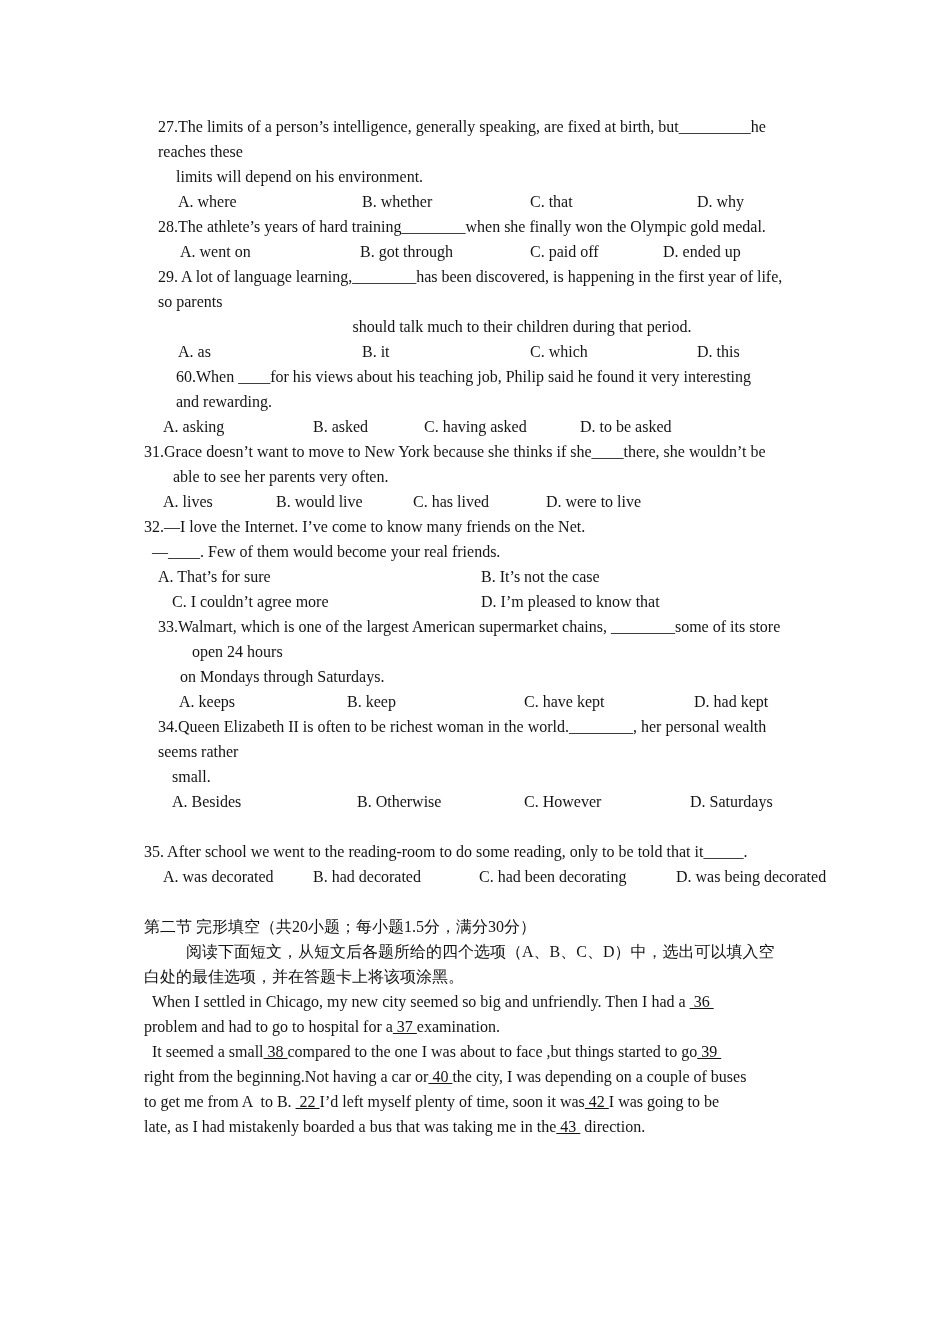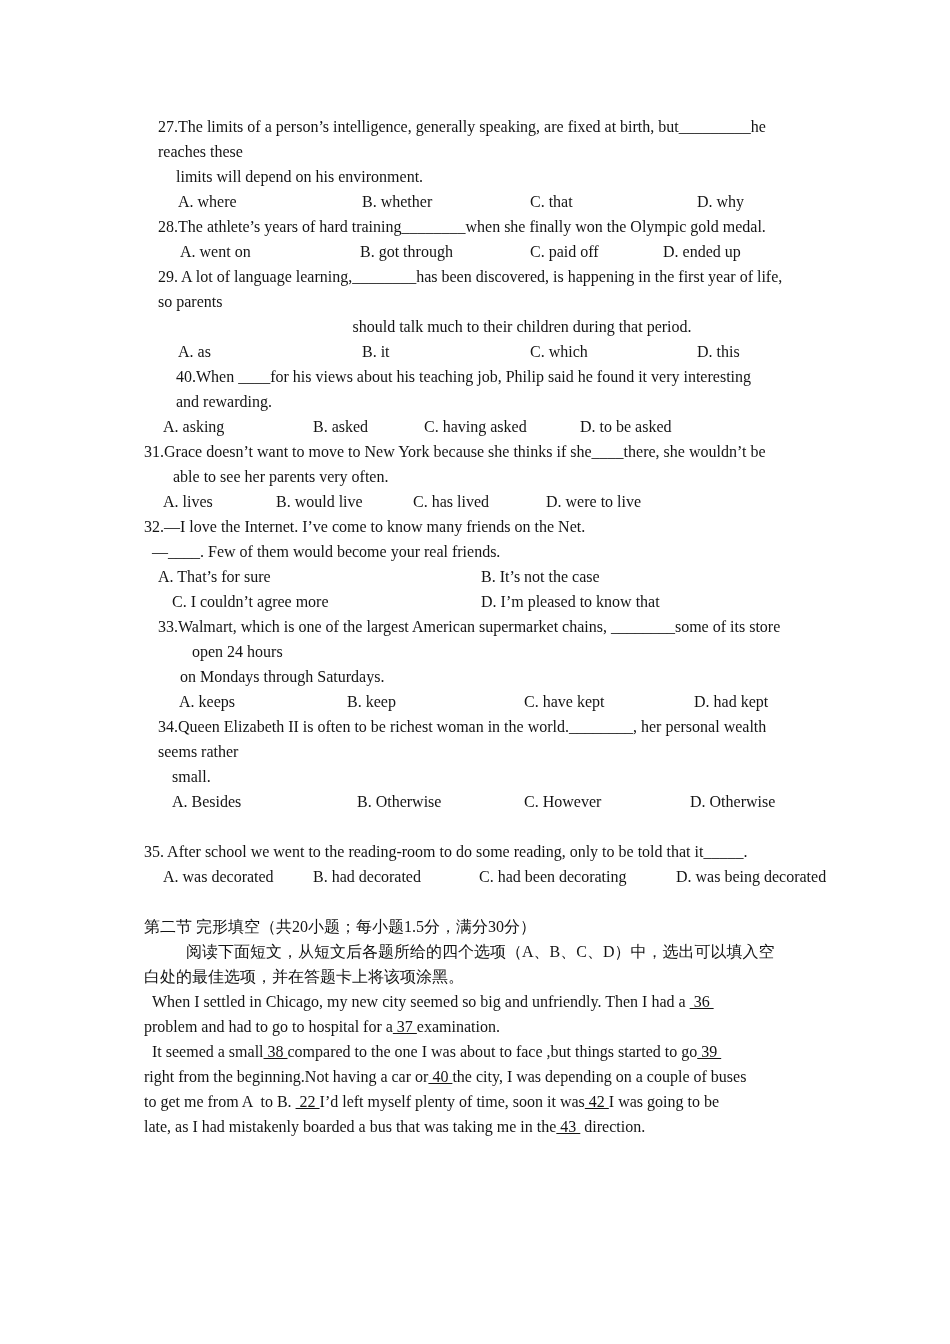--- a/index.html
+++ b/index.html
@@ -50,38 +50,38 @@
       <div class="line" style="padding-left: 14px;"><span>27.The limits of a person’s intelligence, generally speaking, are fixed at birth, but_________he</span></div>
       <div class="line" style="padding-left: 14px;"><span>reaches these</span></div>
       <div class="line" style="padding-left: 32px;"><span>limits will depend on his environment.</span></div>
       <div class="line"><span class="abs" style="left: 34px;">A. where</span><span class="abs" style="left: 218px;">B. whether</span><span class="abs" style="left: 386px;">C. that</span><span class="abs" style="left: 553px;">D. why</span></div>
       <div class="line" style="padding-left: 14px;"><span>28.The athlete’s years of hard training________when she finally won the Olympic gold medal.</span></div>
       <div class="line"><span class="abs" style="left: 36px;">A. went on</span><span class="abs" style="left: 216px;">B. got through</span><span class="abs" style="left: 386px;">C. paid off</span><span class="abs" style="left: 519px;">D. ended up</span></div>
       <div class="line" style="padding-left: 14px;"><span>29. A lot of language learning,________has been discovered, is happening in the first year of life,</span></div>
       <div class="line" style="padding-left: 14px;"><span>so parents</span></div>
       <div class="line" style="padding-left: 36px; text-align: center;"><span>should talk much to their children during that period.</span></div>
       <div class="line"><span class="abs" style="left: 34px;">A. as</span><span class="abs" style="left: 218px;">B. it</span><span class="abs" style="left: 386px;">C. which</span><span class="abs" style="left: 553px;">D. this</span></div>
-      <div class="line" style="padding-left: 32px;"><span>40.When ____for his views about his teaching job, Philip said he found it very interesting</span></div>
+      <div class="line" style="padding-left: 32px;"><span>60.When ____for his views about his teaching job, Philip said he found it very interesting</span></div>
       <div class="line" style="padding-left: 32px;"><span>and rewarding.</span></div>
       <div class="line"><span class="abs" style="left: 19px;">A. asking</span><span class="abs" style="left: 169px;">B. asked</span><span class="abs" style="left: 280px;">C. having asked</span><span class="abs" style="left: 436px;">D. to be asked</span></div>
       <div class="line"><span>31.Grace doesn’t want to move to New York because she thinks if she____there, she wouldn’t be</span></div>
       <div class="line" style="padding-left: 29px;"><span>able to see her parents very often.</span></div>
       <div class="line"><span class="abs" style="left: 19px;">A. lives</span><span class="abs" style="left: 132px;">B. would live</span><span class="abs" style="left: 269px;">C. has lived</span><span class="abs" style="left: 402px;">D. were to live</span></div>
       <div class="line"><span>32.—I love the Internet. I’ve come to know many friends on the Net.</span></div>
       <div class="line" style="padding-left: 8px;"><span>—____. Few of them would become your real friends.</span></div>
       <div class="line"><span class="abs" style="left: 14px;">A. That’s for sure</span><span class="abs" style="left: 337px;">B. It’s not the case</span></div>
       <div class="line"><span class="abs" style="left: 28px;">C. I couldn’t agree more</span><span class="abs" style="left: 337px;">D. I’m pleased to know that</span></div>
       <div class="line" style="padding-left: 14px;"><span>33.Walmart, which is one of the largest American supermarket chains, ________some of its store</span></div>
       <div class="line" style="padding-left: 48px;"><span>open 24 hours</span></div>
       <div class="line" style="padding-left: 36px;"><span>on Mondays through Saturdays.</span></div>
       <div class="line"><span class="abs" style="left: 35px;">A. keeps</span><span class="abs" style="left: 203px;">B. keep</span><span class="abs" style="left: 380px;">C. have kept</span><span class="abs" style="left: 550px;">D. had kept</span></div>
       <div class="line" style="padding-left: 14px;"><span>34.Queen Elizabeth II is often to be richest woman in the world.________, her personal wealth</span></div>
       <div class="line" style="padding-left: 14px;"><span>seems rather</span></div>
       <div class="line" style="padding-left: 28px;"><span>small.</span></div>
-      <div class="line"><span class="abs" style="left: 28px;">A. Besides</span><span class="abs" style="left: 213px;">B. Otherwise</span><span class="abs" style="left: 380px;">C. However</span><span class="abs" style="left: 546px;">D. Otherwise</span></div>
+      <div class="line"><span class="abs" style="left: 28px;">A. Besides</span><span class="abs" style="left: 213px;">B. Otherwise</span><span class="abs" style="left: 380px;">C. However</span><span class="abs" style="left: 546px;">D. Saturdays</span></div>
       <div class="line"></div>
       <div class="line"><span>35. After school we went to the reading-room to do some reading, only to be told that it_____.</span></div>
       <div class="line"><span class="abs" style="left: 19px;">A. was decorated</span><span class="abs" style="left: 169px;">B. had decorated</span><span class="abs" style="left: 335px;">C. had been decorating</span><span class="abs" style="left: 504px; margin-left: 28px;">D. was being decorated</span></div>
       <div class="line"></div>
       <div class="line"><span>第二节 完形填空（共20小题；每小题1.5分，满分30分）</span></div>
       <div class="line" style="padding-left: 42px;"><span>阅读下面短文，从短文后各题所给的四个选项（A、B、C、D）中，选出可以填入空</span></div>
       <div class="line"><span>白处的最佳选项，并在答题卡上将该项涂黑。</span></div>
       <div class="line" style="padding-left: 8px;"><span>When I settled in Chicago, my new city seemed so big and unfriendly. Then I had a </span><span class="u"> 36 </span></div>
       <div class="line"><span>problem and had to go to hospital for a</span><span class="u"> 37 </span><span>examination.</span></div>
       <div class="line" style="padding-left: 8px;"><span>It seemed a small</span><span class="u"> 38 </span><span>compared to the one I was about to face ,but things started to go</span><span class="u"> 39 </span></div>

